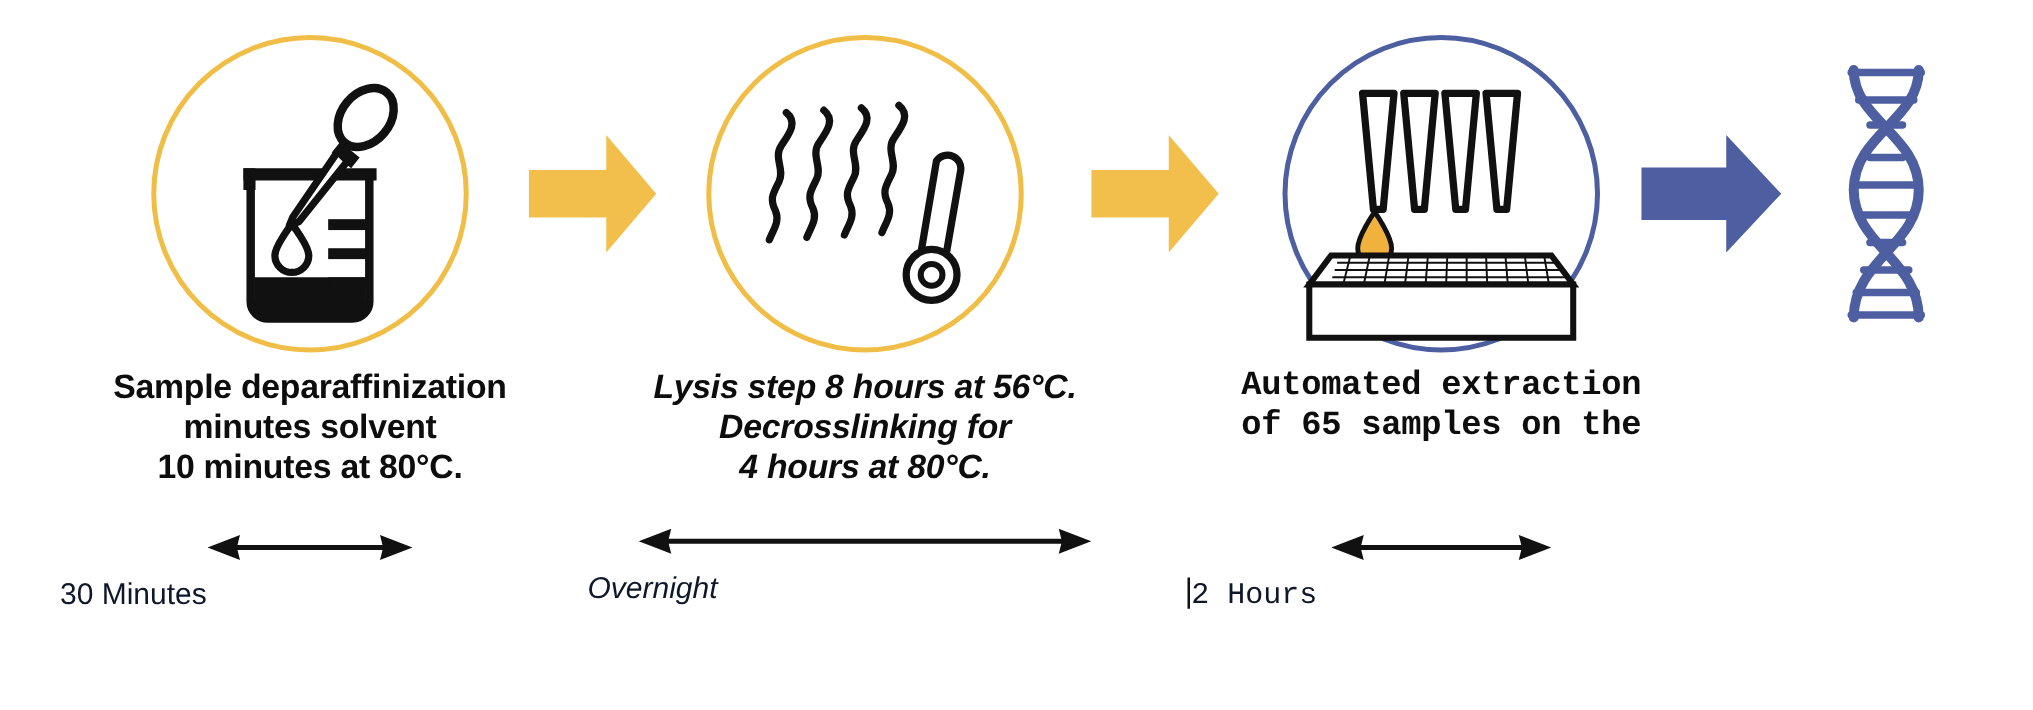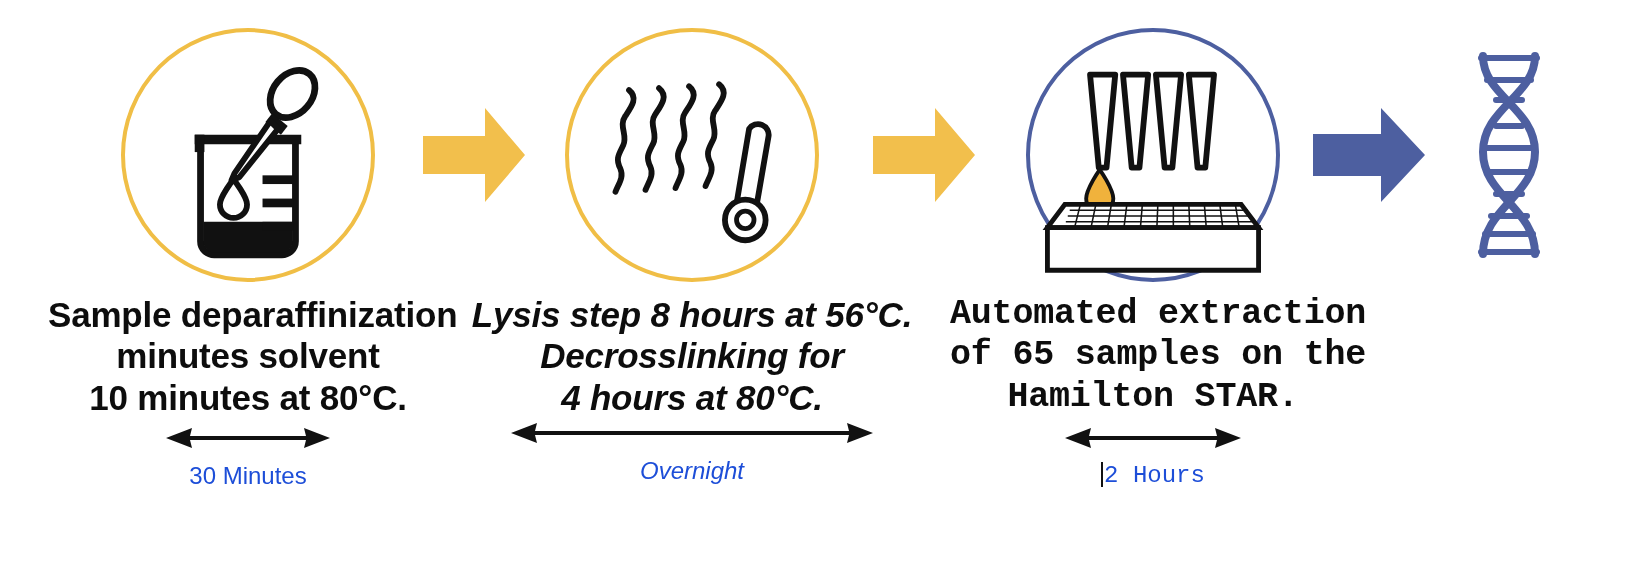--- a/index.html
+++ b/index.html
@@ -19,39 +19,39 @@
           border-radius:50%;box-sizing:border-box;background:#ffffff;}
   .circle.amber{border:4px solid #F0BE46;}
   .circle.blue{border:4px solid #4D5FA0;}
   .step.s1 .circle{left:73px;}
   .step.s2 .circle{left:95px;}
   .step.s3 .circle{left:76px;}
   .circle svg{position:absolute;left:0;top:0;width:100%;height:100%;}
 
   
   .caption{position:absolute;left:0;width:100%;text-align:center;
-           font-size:35px;font-weight:bold;line-height:1.18;
+           font-size:27px;font-weight:bold;line-height:1.18;
            letter-spacing:-0.2px;color:#0d0d0d;}
   .step.s1 .caption{top:294px;}
   .step.s2 .caption{top:294px;font-style:italic;}
   .step.s3 .caption{top:294px;}
   .caption .ln{display:block;white-space:nowrap;}
 
   
   .duration{position:absolute;left:0;width:100%;}
   .step.s1 .duration{top:424px;}
   .step.s2 .duration{top:419px;font-style:italic;}
   .step.s3 .duration{top:424px;}
   .dur-arrow{position:relative;margin:0 auto;height:28px;}
   .step.s1 .dur-arrow{width:164px;}
   .step.s2 .dur-arrow{width:362px;}
   .step.s3 .dur-arrow{width:176px;}
   .dur-arrow svg{display:block;width:100%;height:28px;}
-  .dur-label{text-align:center;font-size:24px;font-weight:normal;
-             color:#1d4ed8;margin-top:10px;position:relative;}
+  .dur-label{text-align:left;font-size:24px;font-weight:normal;
+             color:#0f172a;margin-top:10px;position:relative;}
   .caret{display:inline-block;width:0;border-left:2px solid #111;
          height:25px;vertical-align:-5px;margin-right:1px;}
 
   
   .conn{position:absolute;top:0;}
   .conn svg{display:block;}
   .conn.c1{left:423px;top:108px;}
   .conn.c2{left:873px;top:108px;}
   .conn.c3{left:1313px;top:108px;}
 
@@ -184,21 +184,20 @@
           <line x1="212" y1="178" x2="216" y2="202"></line>
         </g>
 
         <path d="M18 202 h218 v44 h-218 z" fill="#ffffff" stroke="#111" stroke-width="5"></path>
       </svg>
     </div>
 
     <div class="caption">
       <span class="ln">Automated extraction</span>
       <span class="ln">of 65 samples on the</span>
-      <span class="ln">Hamilton STAR.</span>
     </div>
 
     <div class="duration">
       <div class="dur-arrow">
         <svg viewBox="0 0 176 28" preserveAspectRatio="none">
           <path d="M0 14 L26 4 L24 12 L152 12 L150 4 L176 14 L150 24 L152 16 L24 16 L26 24 Z" fill="#111"></path>
         </svg>
       </div>
       <div class="dur-label"><span class="caret"></span><span>2 Hours</span></div>
     </div>

